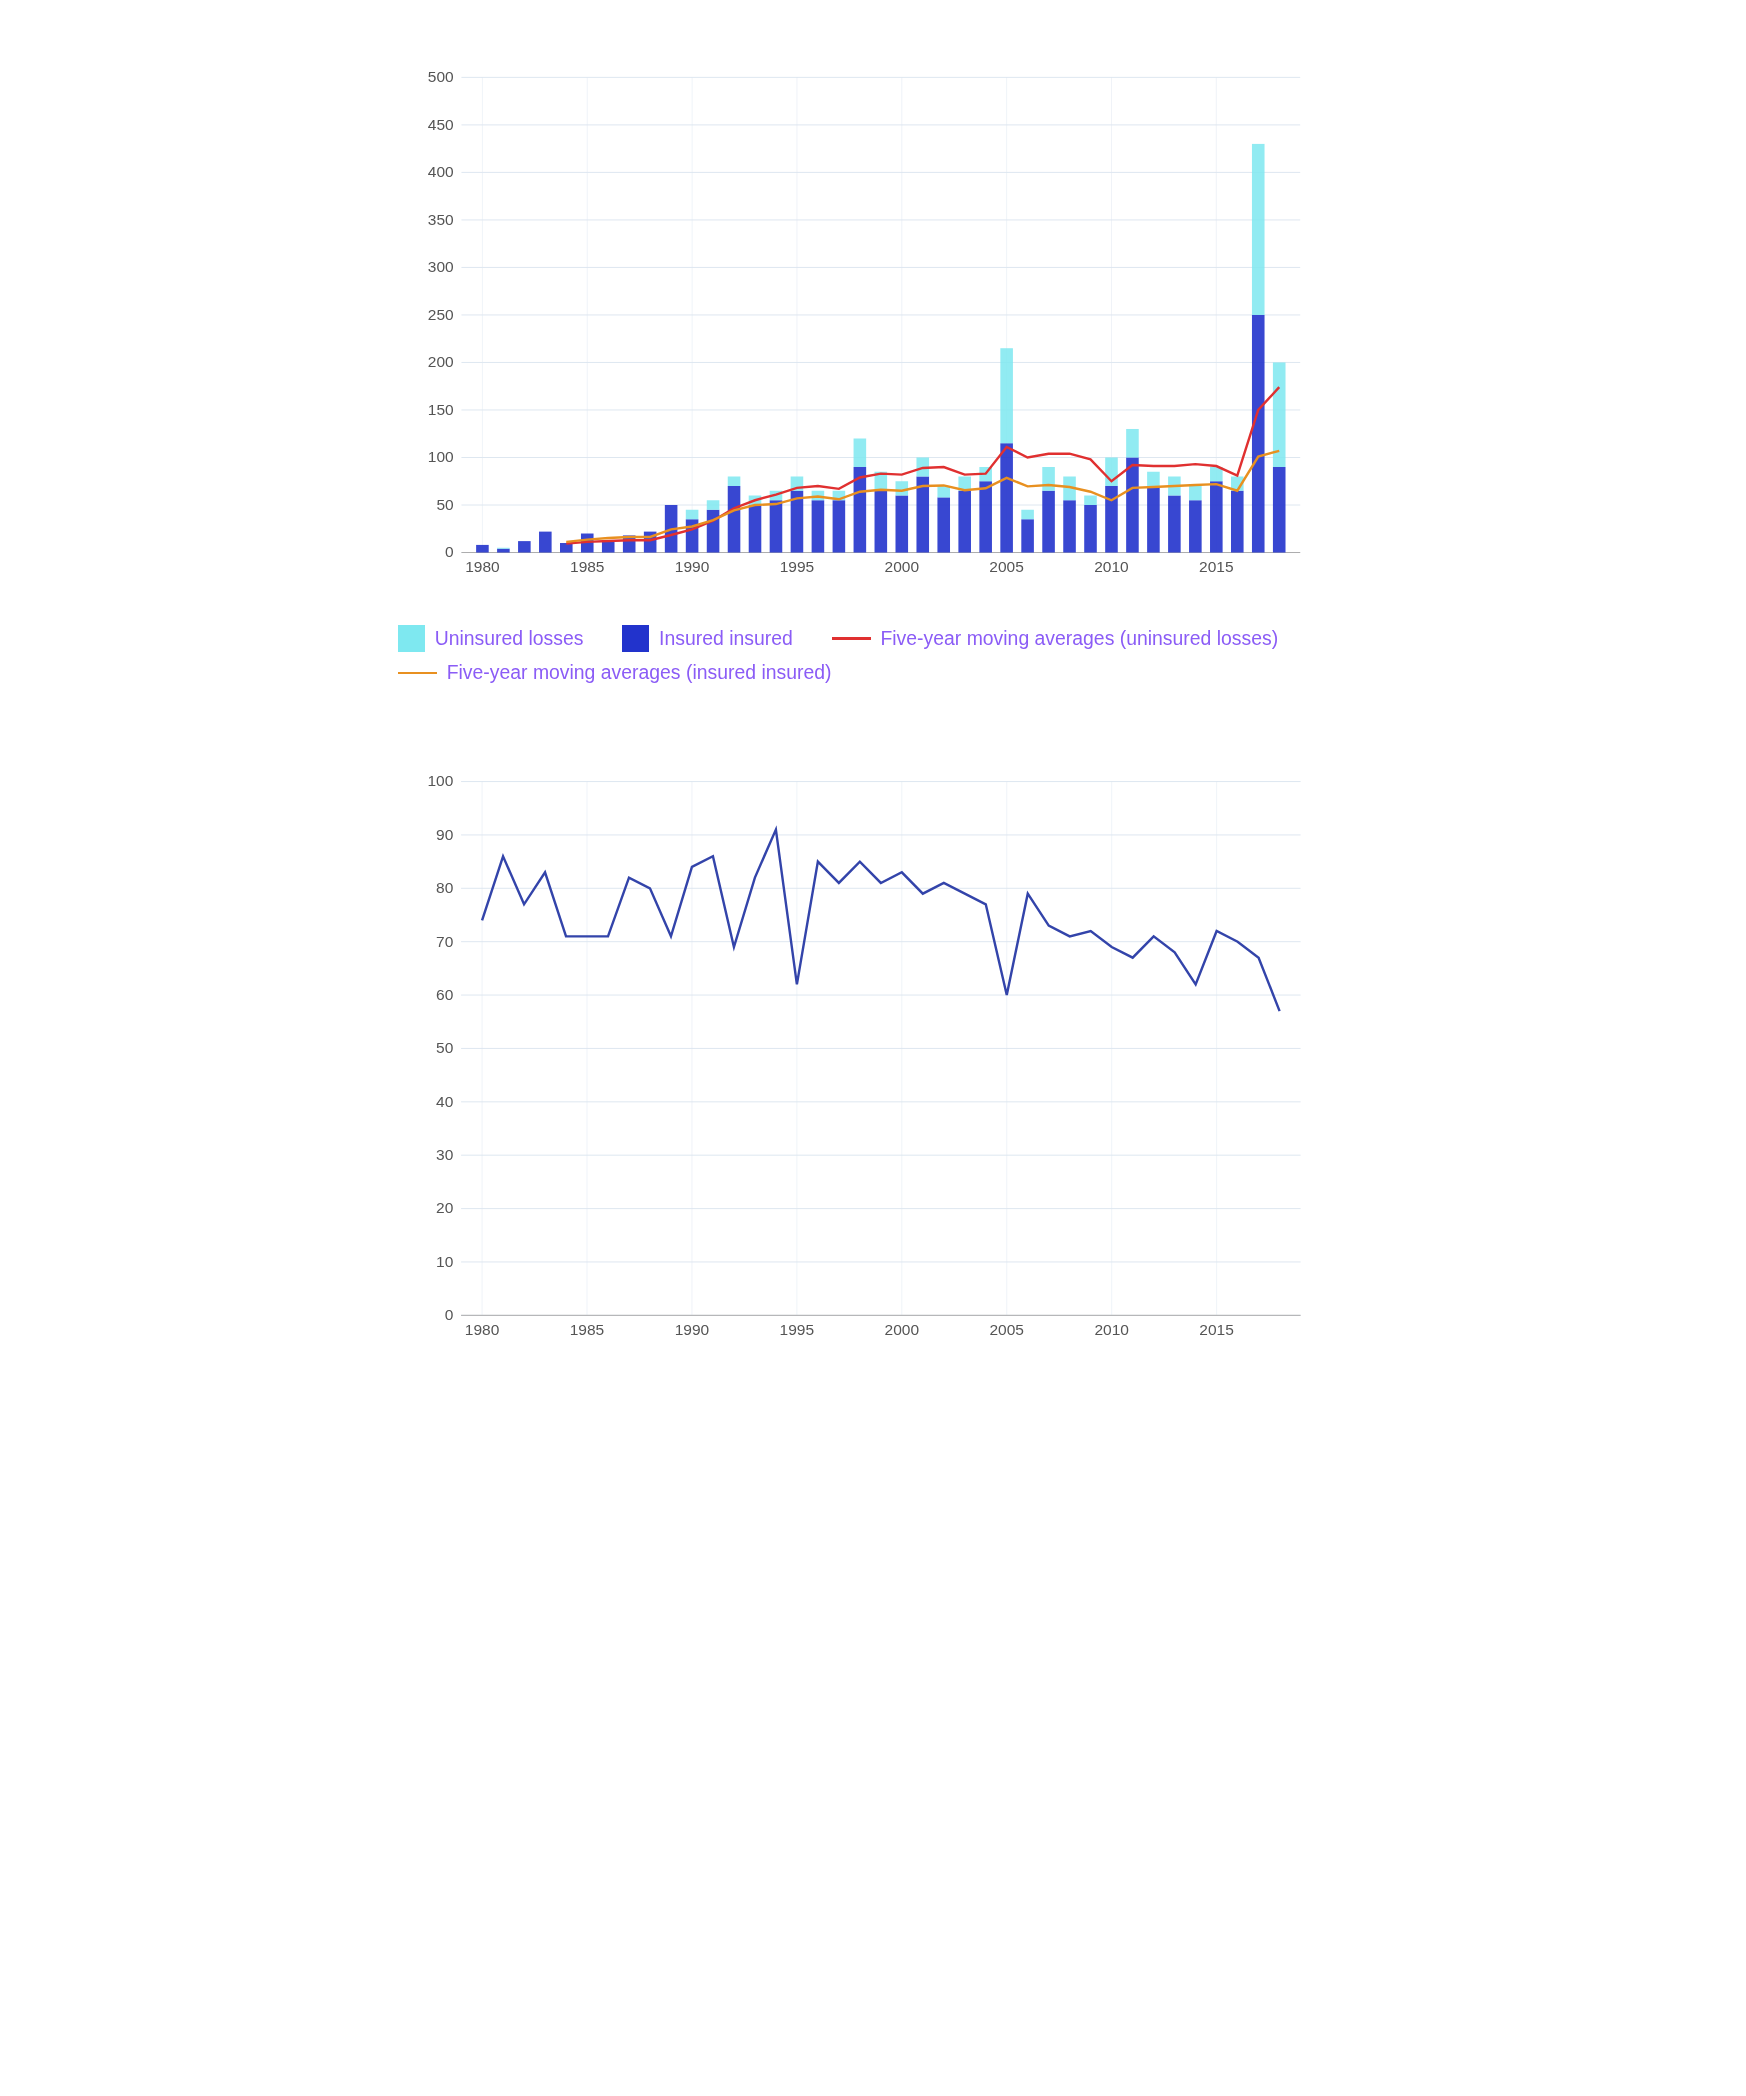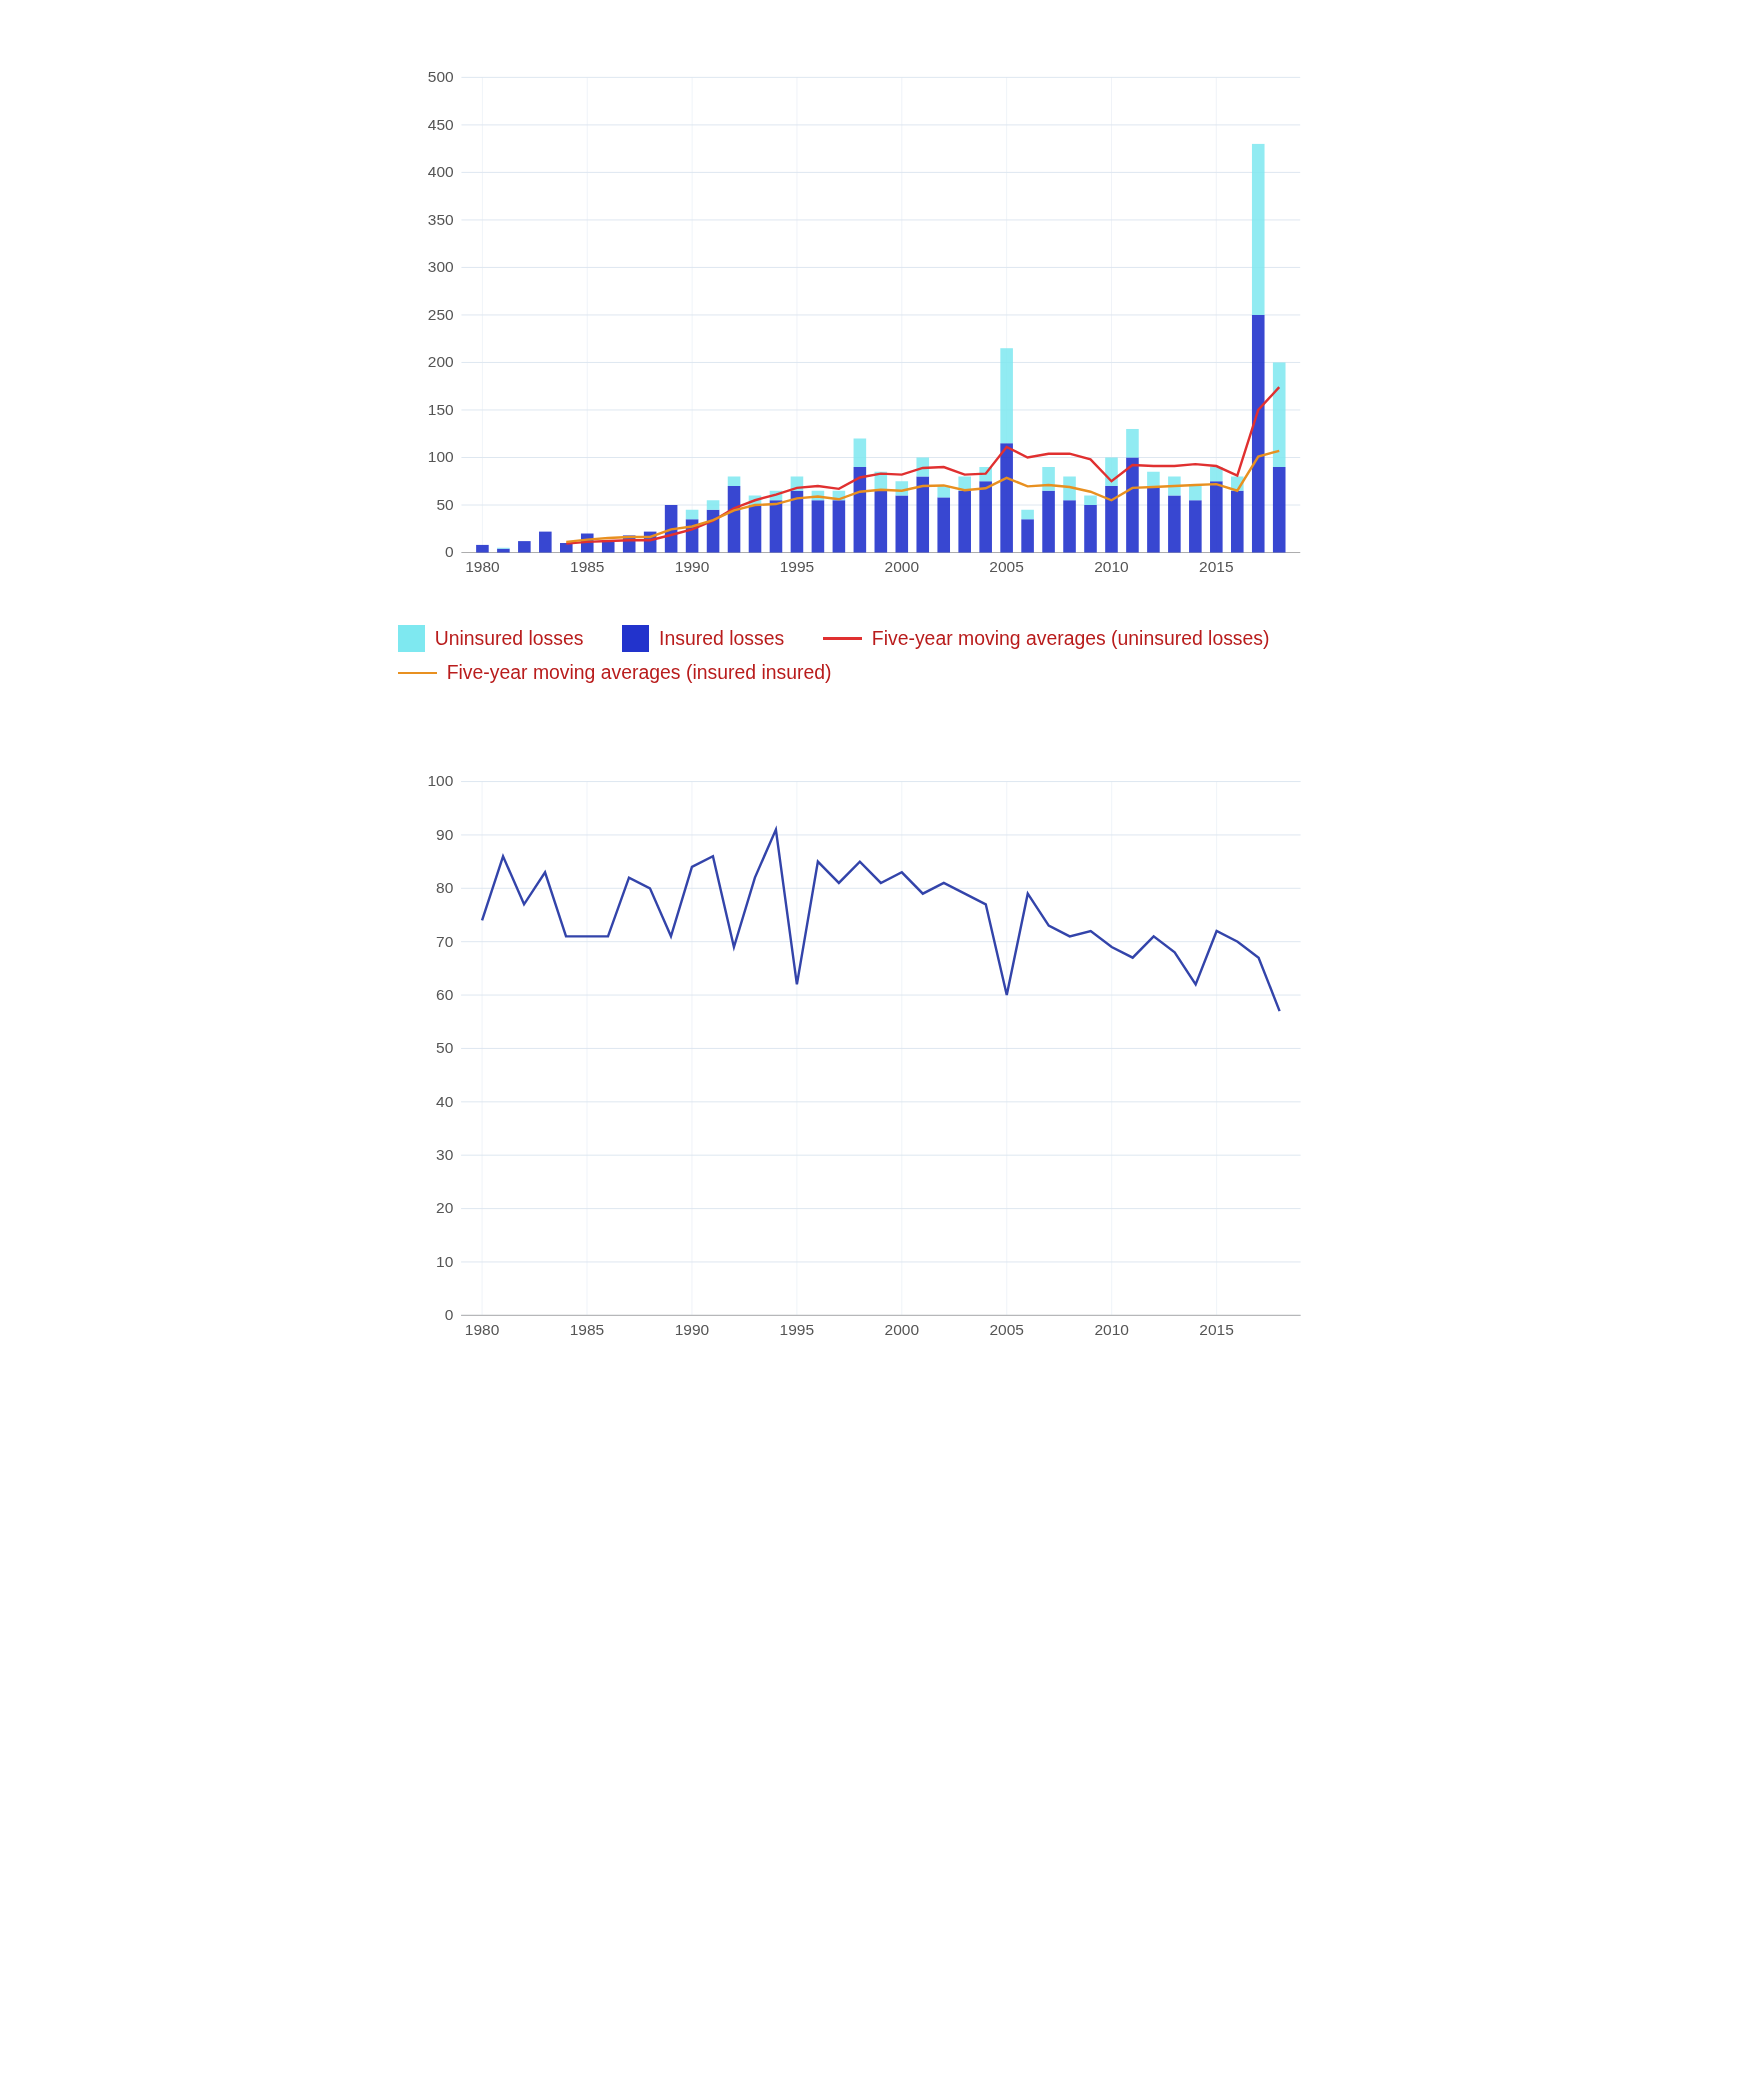--- a/index.html
+++ b/index.html
@@ -44,21 +44,21 @@
       gap: 9.7px 39px;
       margin-top: 19.4px;
       margin-left: 58px;
       align-items: center;
     }
     .legend-item {
       display: flex;
       align-items: center;
       gap: 9.7px;
       font-size: 19.4px;
-      color: #b91c1c;
+      color: #8b5cf6;
     }
     .legend-box {
       width: 27px;
       height: 27px;
       flex-shrink: 0;
     }
     .legend-line {
       width: 39px;
       height: 2.9px;
       flex-shrink: 0;
@@ -186,21 +186,21 @@
           <path d="M 173.125 499.024 L 194.75 496.672 L 216.375 495.104 L 238 493.928 L 259.625 493.928 L 281.25 486.088 L 302.875 483.148 L 324.5 476.68 L 346.125 466.488 L 367.75 461 L 389.375 460.02 L 411 454.14 L 432.625 452.18 L 454.25 455.12 L 475.875 447.28 L 497.5 445.32 L 519.125 446.3 L 540.75 441.4 L 562.375 440.812 L 584 445.712 L 605.625 443.752 L 627.25 432.972 L 648.875 441.79200000000003 L 670.5 440.42 L 692.125 442.38 L 713.75 447.28 L 735.375 456.1 L 757 443.36 L 778.625 442.38 L 800.25 441.4 L 821.875 440.42 L 843.5 439.44 L 865.125 446.3 L 886.75 411.02 L 908.375 405.14" stroke="#e89020" stroke-width="2.5" fill="none"></path>
         </svg>
     </div>
     <div class="legend">
       <div class="legend-item">
         <div class="legend-box" style="background:#7ee8f0;"></div>
         <span>Uninsured losses</span>
       </div>
       <div class="legend-item">
         <div class="legend-box" style="background:#2233cc;"></div>
-        <span>Insured losses</span>
+        <span>Insured insured</span>
       </div>
       <div class="legend-item">
         <div class="legend-line" style="background:#e03030;"></div>
         <span>Five-year moving averages (uninsured losses)</span>
       </div>
       <div class="legend-item">
         <div class="legend-line" style="background:#e89020;"></div>
         <span>Five-year moving averages (insured insured)</span>
       </div>
     </div>

